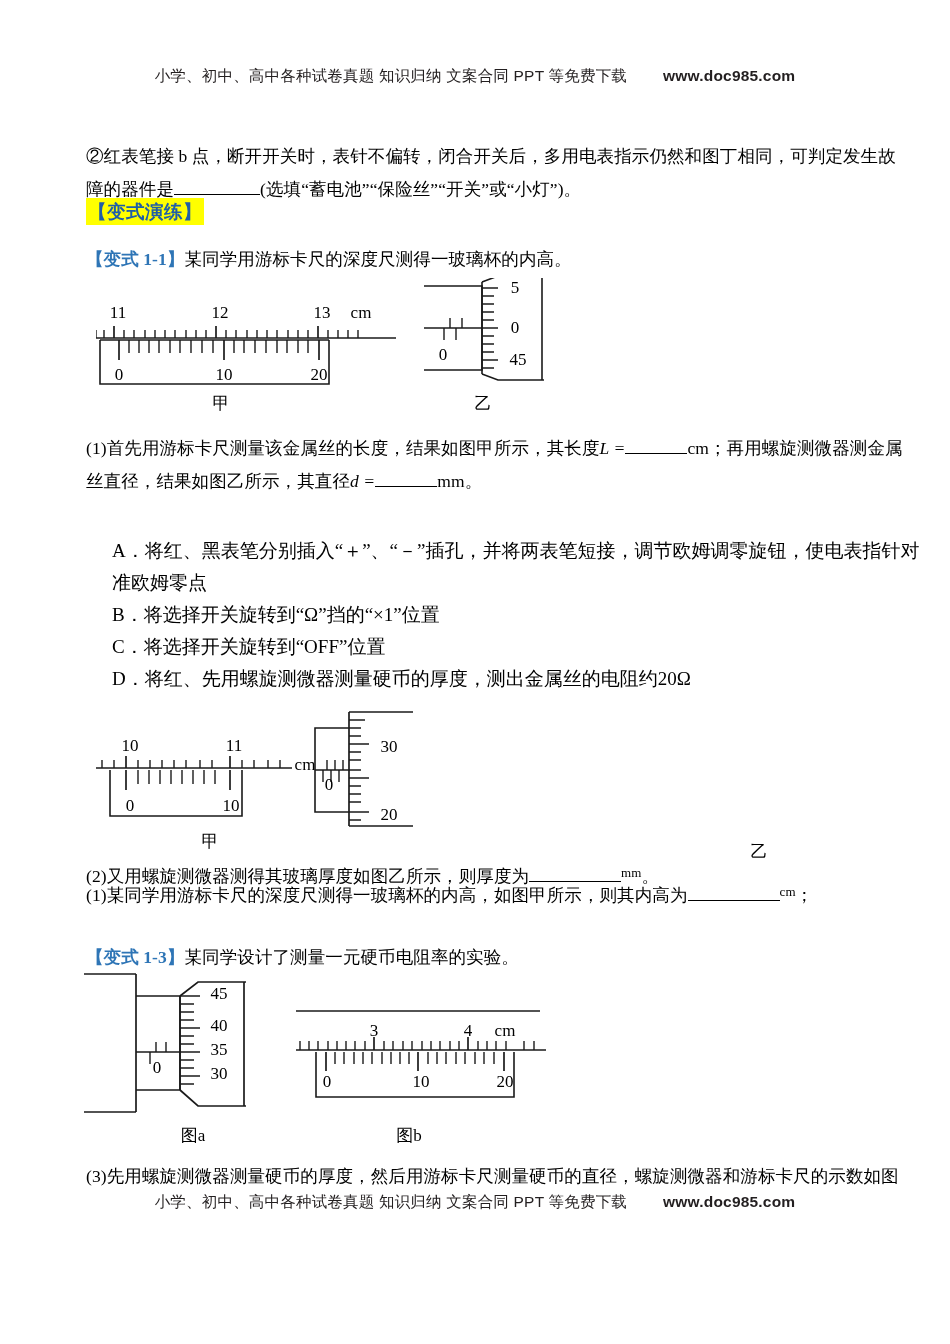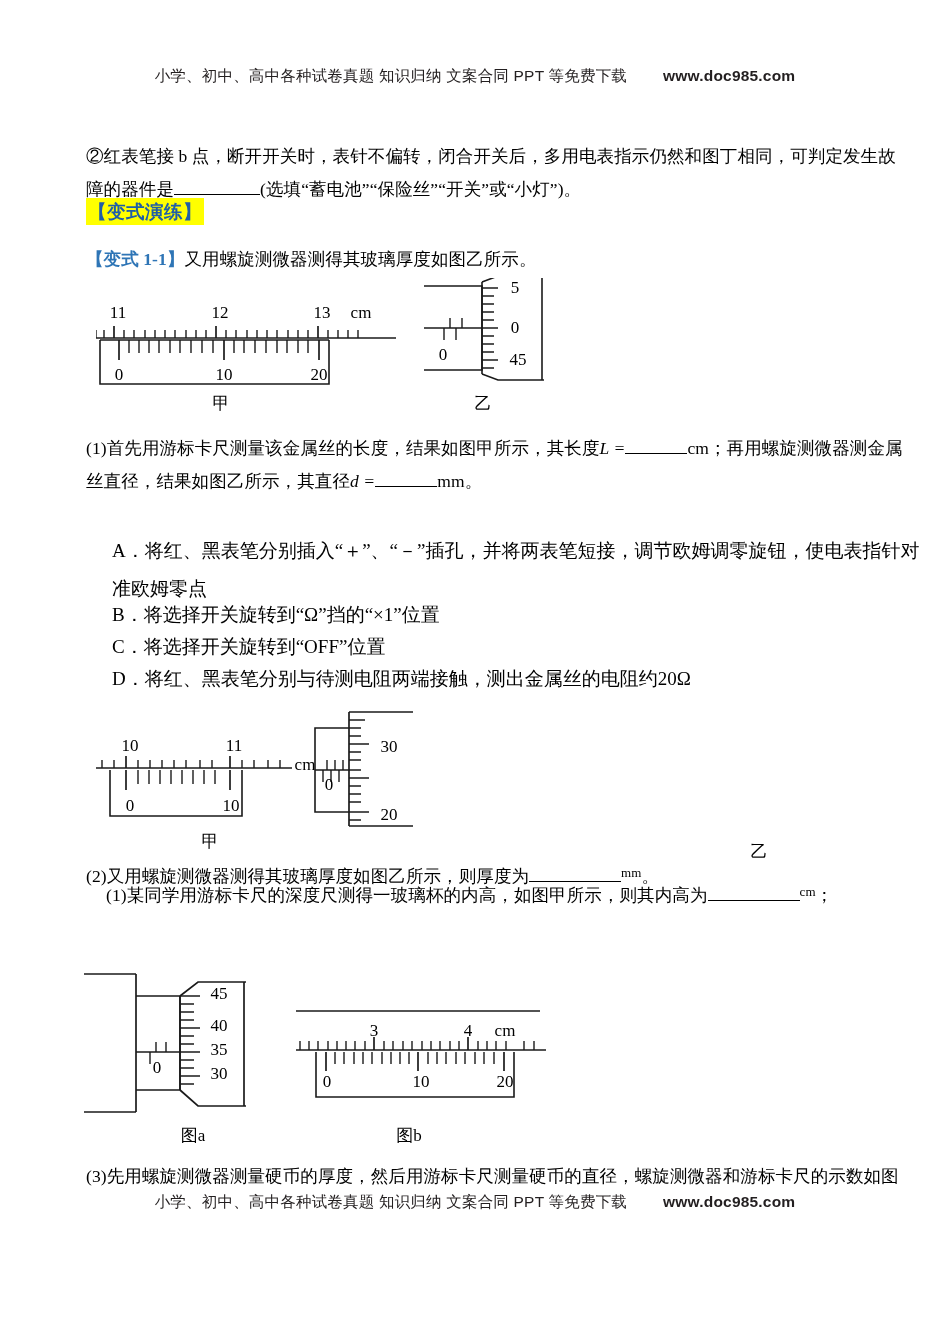--- a/index.html
+++ b/index.html
@@ -106,21 +106,21 @@
 
   <div class="para" style="left:86px; top:173px;">
     <span>障的器件是</span><span class="blank b-lg"></span><span>(选填“蓄电池”“保险丝”“开关”或“小灯”)。</span>
   </div>
 
   <div class="para" style="left:86px; top:140px;">②红表笔接 b 点，断开开关时，表针不偏转，闭合开关后，多用电表指示仍然和图丁相同，可判定发生故</div>
 
   <div class="hl-heading">【变式演练】</div>
 
   <div class="para" style="left:86px; top:243px;">
-    <span class="var-tag">【变式 1-1】</span><span>又用螺旋测微器测得其玻璃厚度如图乙所示。</span>
+    <span class="var-tag">【变式 1-1】</span><span>某同学用游标卡尺的深度尺测得一玻璃杯的内高。</span>
   </div>
 
   <div class="fig" style="left:96px; top:296px;">
     <svg width="300" height="96" viewBox="0 0 300 96">
 
       <line x1="0" y1="42" x2="300" y2="42" stroke="#1a1a1a" stroke-width="1.6"></line>
 
       <line x1="18" y1="30" x2="18" y2="42" stroke="#1a1a1a" stroke-width="1.7"></line>
       <line x1="120" y1="30" x2="120" y2="42" stroke="#1a1a1a" stroke-width="1.7"></line>
       <line x1="222" y1="30" x2="222" y2="42" stroke="#1a1a1a" stroke-width="1.7"></line>
@@ -232,24 +232,24 @@
   <div class="figlabel" style="left:466px; top:392px; width:34px;">乙</div>
 
   <div class="para" style="left:86px; top:432px;">
     <span>(1)首先用游标卡尺测量该金属丝的长度，结果如图甲所示，其长度</span><span class="ital">L =</span><span class="blank b-md"></span><span>cm；再用螺旋测微器测金属</span>
   </div>
   <div class="para" style="left:86px; top:465px;">
     <span>丝直径，结果如图乙所示，其直径</span><span class="ital">d =</span><span class="blank b-md"></span><span>mm。</span>
   </div>
 
   <div class="optline" style="left:112px; top:535px;">A．将红、黑表笔分别插入“＋”、“－”插孔，并将两表笔短接，调节欧姆调零旋钮，使电表指针对</div>
-  <div class="optline" style="left:112px; top:567px;margin-top:6px;">准欧姆零点</div>
+  <div class="optline" style="left:112px; top:567px;">准欧姆零点</div>
   <div class="optline" style="left:112px; top:599px;">B．将选择开关旋转到“Ω”挡的“×1”位置</div>
   <div class="optline" style="left:112px; top:631px;">C．将选择开关旋转到“OFF”位置</div>
-  <div class="optline" style="left:112px; top:663px;">D．将红、黑表笔分别与待测电阻两端接触，测出金属丝的电阻约20Ω</div>
+  <div class="optline" style="left:112px; top:663px;">D．将红、先用螺旋测微器测量硬币的厚度，测出金属丝的电阻约20Ω</div>
 
 
   <div class="fig" style="left:96px; top:730px;">
     <svg width="210" height="92" viewBox="0 0 210 92">
       <line x1="0" y1="38" x2="196" y2="38" stroke="#1a1a1a" stroke-width="1.6"></line>
 
       <line x1="30" y1="26" x2="30" y2="38" stroke="#1a1a1a" stroke-width="1.7"></line>
       <line x1="134" y1="26" x2="134" y2="38" stroke="#1a1a1a" stroke-width="1.7"></line>
       <g stroke="#1a1a1a" stroke-width="1.4">
         <line x1="6" y1="30" x2="6" y2="38"></line>
@@ -321,27 +321,30 @@
         <line x1="36" y1="104" x2="56" y2="104"></line>
         <line x1="36" y1="112" x2="48" y2="112"></line>
       </g>
     </svg>
   </div>
   <div class="figlabel" style="left:372px; top:737px; width:34px;">30</div>
   <div class="figlabel" style="left:372px; top:805px; width:34px;">20</div>
   <div class="figlabel" style="left:318px; top:775px; width:22px;">0</div>
   <div class="figlabel" style="left:742px; top:840px; width:34px;">乙</div>
 
-  <div class="para" style="left:86px; top:875px;margin-left:20px;">
+  <div class="para" style="left:86px; top:875px;">
     <span>(1)某同学用游标卡尺的深度尺测得一玻璃杯的内高，如图甲所示，则其内高为</span><span class="blank b-xl"></span><span class="unit-sup">cm</span><span>；</span>
   </div>
   <div class="para" style="left:86px; top:856px;text-align:right;">
     <span>(2)又用螺旋测微器测得其玻璃厚度如图乙所示，则厚度为</span><span class="blank b-xl"></span><span class="unit-sup">mm</span><span>。</span>
   </div>
 
+  <div class="para" style="left:86px; top:941px;">
+    <span class="var-tag">【变式 1-3】</span><span>某同学设计了测量一元硬币电阻率的实验。</span>
+  </div>
 
   <div class="fig" style="left:84px; top:970px;">
     <svg width="190" height="148" viewBox="0 0 190 148">
 
       <line x1="0" y1="4" x2="52" y2="4" stroke="#1a1a1a" stroke-width="1.7"></line>
       <line x1="0" y1="142" x2="52" y2="142" stroke="#1a1a1a" stroke-width="1.7"></line>
       <line x1="52" y1="4" x2="52" y2="142" stroke="#1a1a1a" stroke-width="1.7"></line>
 
       <path d="M 52 26 L 96 26 L 96 120 L 52 120" fill="none" stroke="#1a1a1a" stroke-width="1.6"></path>
 

